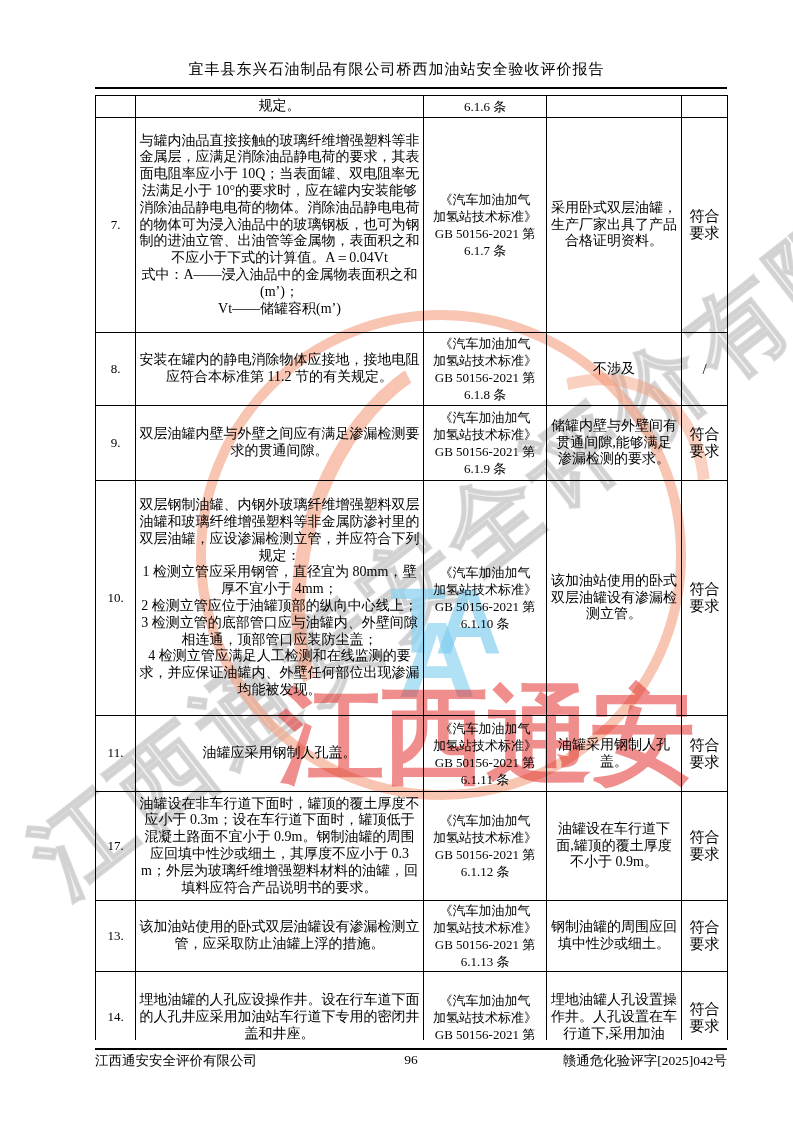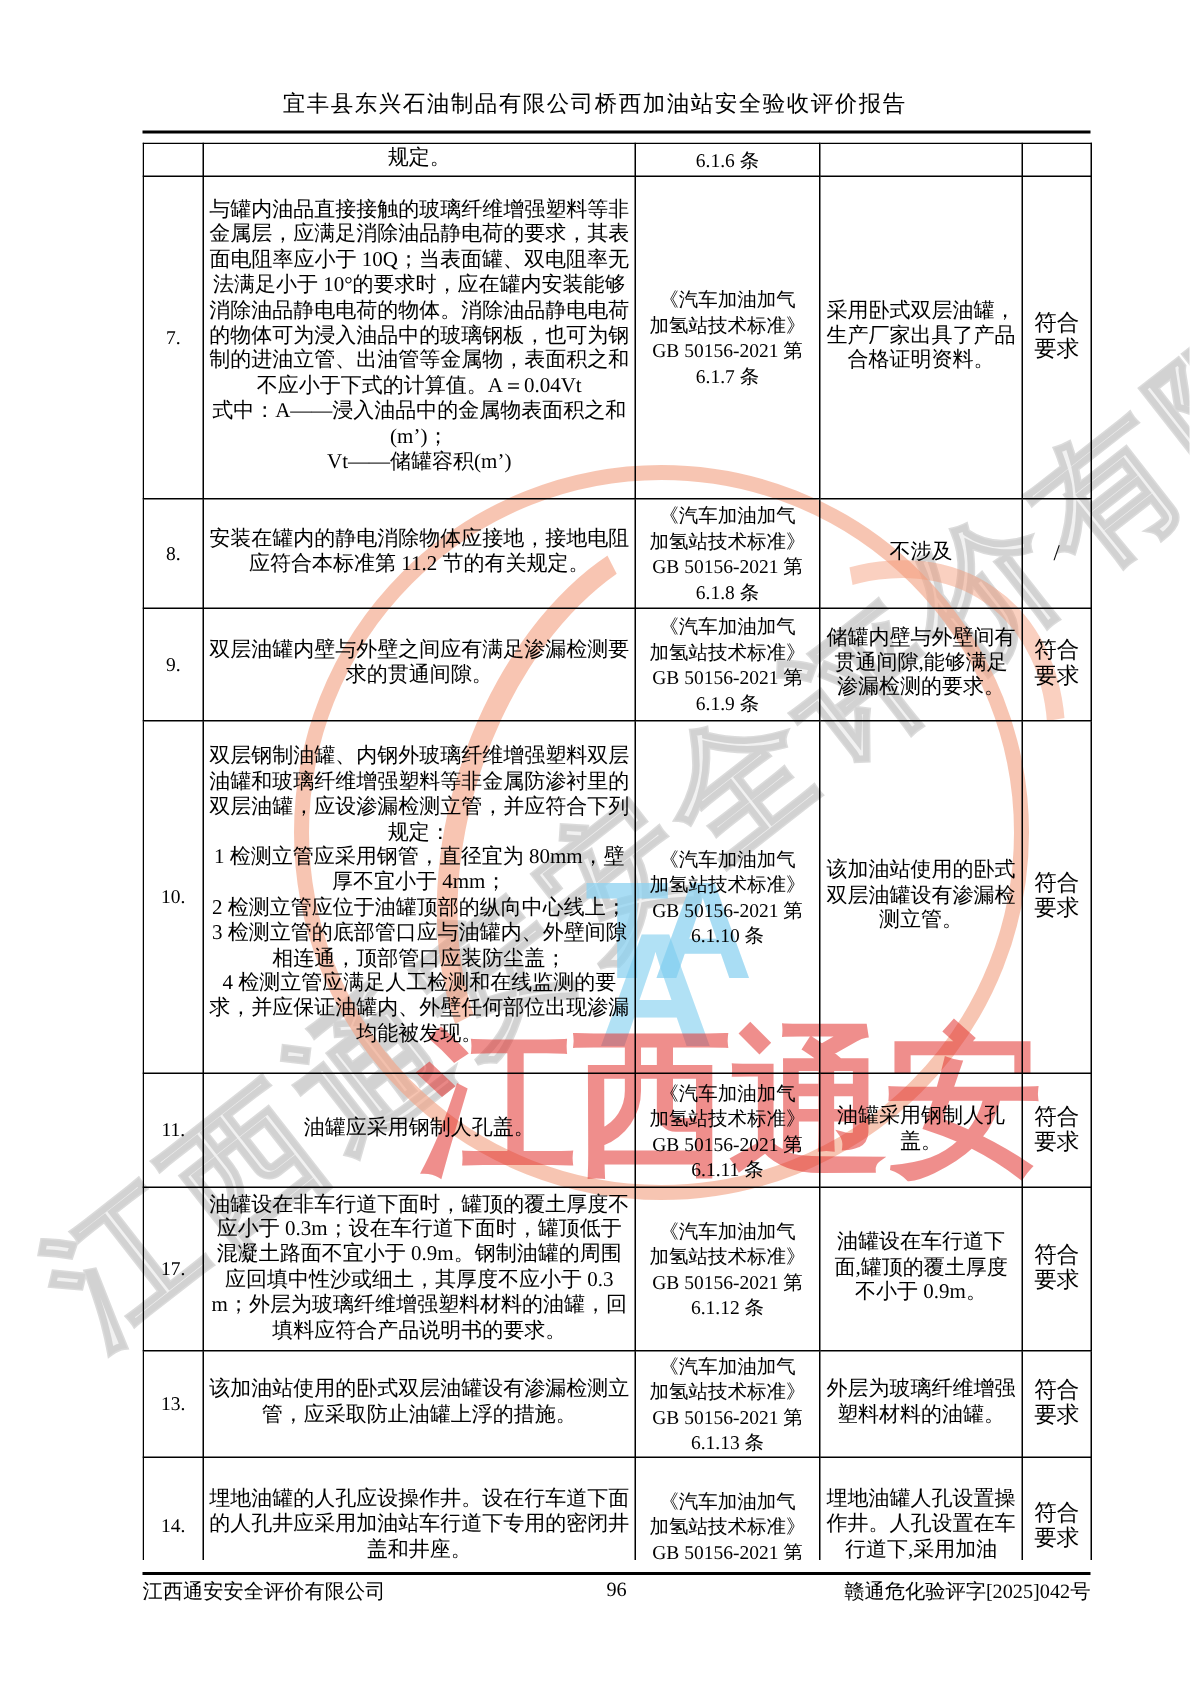--- a/index.html
+++ b/index.html
@@ -194,21 +194,21 @@
           <td class="c-concl">符合
 要求</td>
         </tr>
         <tr style="height: 63px;">
           <td class="c-no">13.</td>
           <td class="c-content">该加油站使用的卧式双层油罐设有渗漏检测立管，应采取防止油罐上浮的措施。</td>
           <td class="c-std">《汽车加油加气
 加氢站技术标准》
 GB 50156-2021 第
 6.1.13 条</td>
-          <td class="c-find">外层为玻璃纤维增强塑料材料的油罐。</td>
+          <td class="c-find">钢制油罐的周围应回填中性沙或细土。</td>
           <td class="c-concl">符合
 要求</td>
         </tr>
         <tr style="height: 92px;">
           <td class="c-no">14.</td>
           <td class="c-content">埋地油罐的人孔应设操作井。设在行车道下面的人孔井应采用加油站车行道下专用的密闭井盖和井座。</td>
           <td class="c-std">《汽车加油加气
 加氢站技术标准》
 GB 50156-2021 第</td>
           <td class="c-find">埋地油罐人孔设置操作井。人孔设置在车行道下,采用加油</td>

